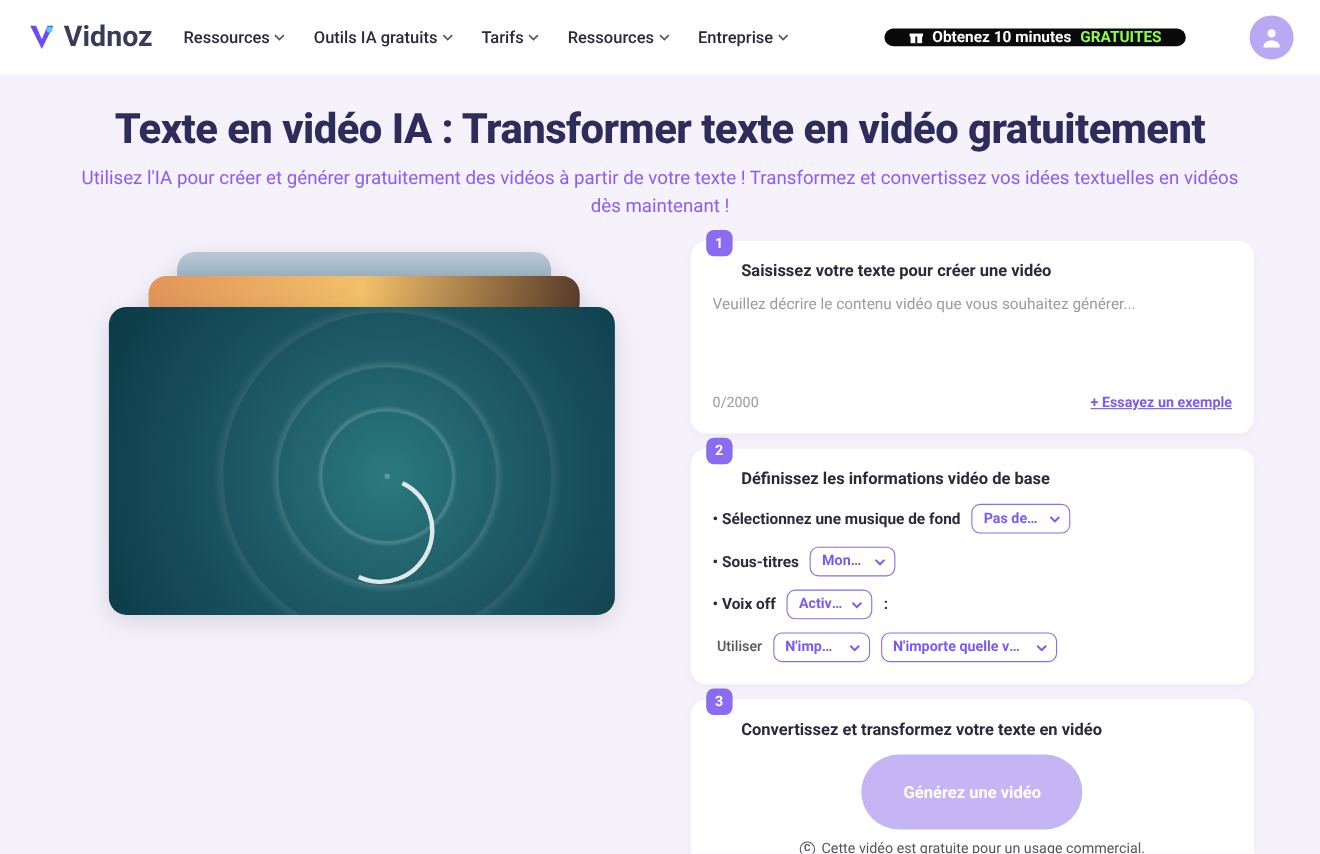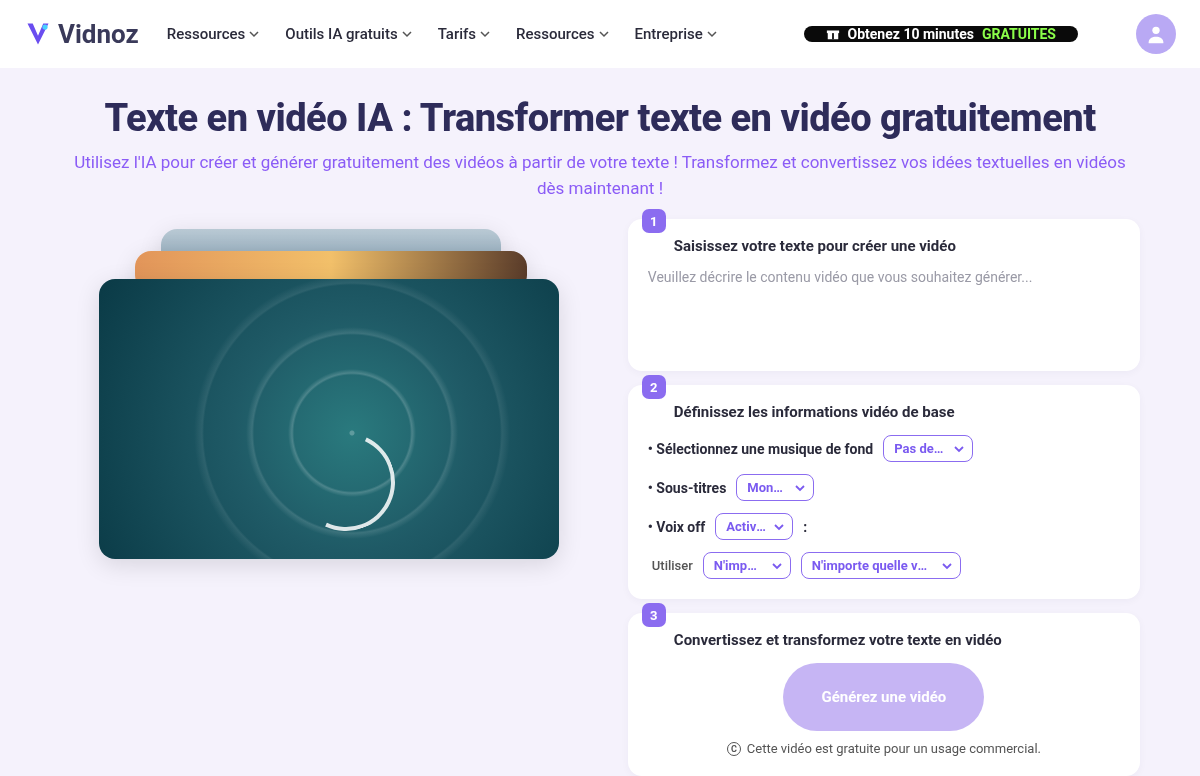--- a/index.html
+++ b/index.html
@@ -152,20 +152,24 @@
       <div class="stack-layer layer1"></div>
     </div>
   </div>
 
   <div class="form-col">
 
     <div class="card">
       <div class="step-badge">1</div>
       <div class="step-title">Saisissez votre texte pour créer une vidéo</div>
       <textarea class="prompt-box" placeholder="Veuillez décrire le contenu vidéo que vous souhaitez générer..." style=""></textarea>
+      <div class="card1-footer">
+        <span class="counter">0/2000</span>
+        <span class="example-link">+ Essayez un exemple</span>
+      </div>
     </div>
 
     <div class="card">
       <div class="step-badge">2</div>
       <div class="step-title shift">Définissez les informations vidéo de base</div>
 
       <div class="opt-row">
         <span class="bullet opt-label">Sélectionnez une musique de fond</span>
         <div class="select md">
           <span class="sel-text">Pas de m…</span>

